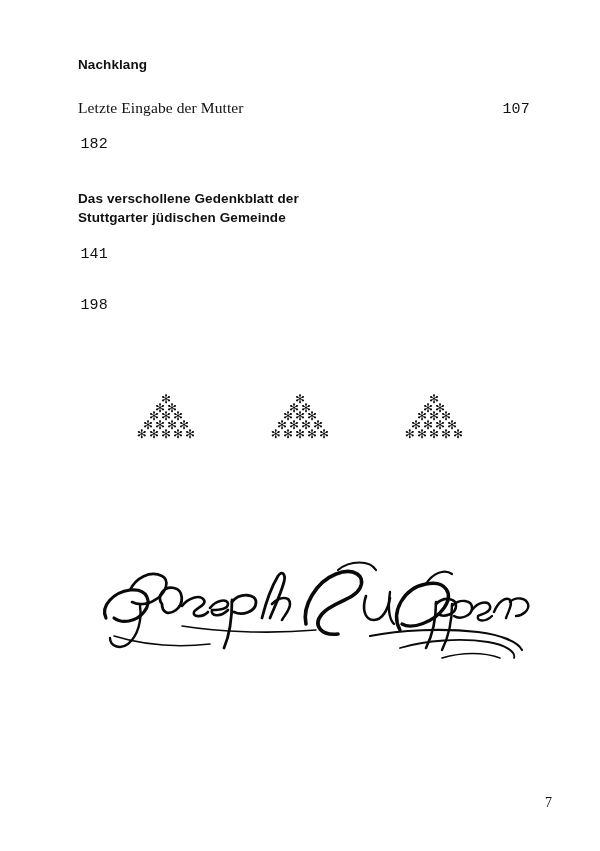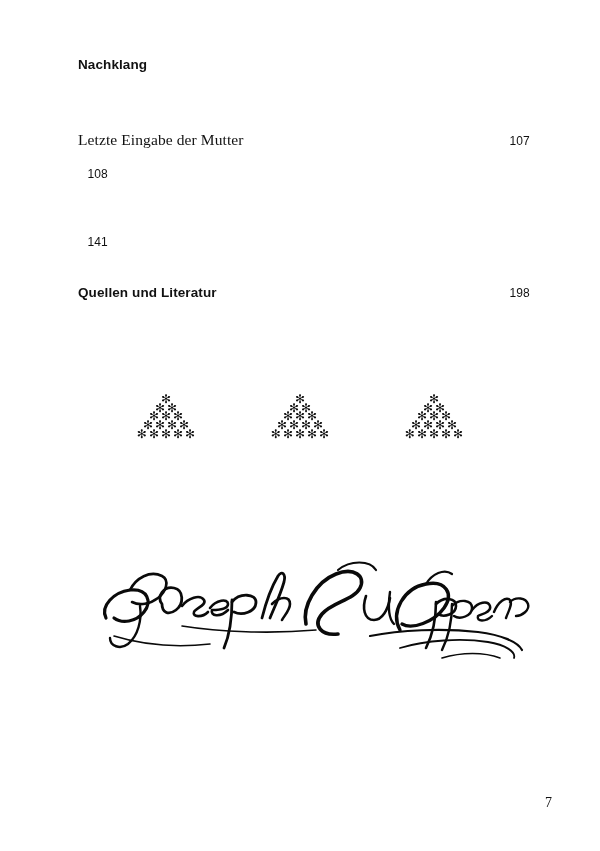--- a/index.html
+++ b/index.html
@@ -34,40 +34,39 @@
   .toc-row {
     display: flex;
     align-items: baseline;
     justify-content: space-between;
     width: 100%;
   }
   .toc-label {
     white-space: pre-line;
   }
   .toc-page {
-    font-family: Liberation Sans, sans-serif;
-    font-size: 12px;
+    font-family: Liberation Mono, monospace;
+    font-size: 15px;
     letter-spacing: 0.2px;
     flex: 0 0 auto;
     text-align: right;
     min-width: 30px;
   }
 
   .heading {
     font-family: "Liberation Sans", sans-serif;
     font-weight: bold;
     font-size: 13.5px;
     letter-spacing: 0.1px;
     line-height: 1.45;
   }
   .entry {
     font-family: "Liberation Serif", serif;
     font-size: 15.5px;
     letter-spacing: 0.1px;
-    margin-top: 32px;
   }
   .entry.indent {
     padding-left: 26px;
   }
 
   .sp-1 { height: 24px; }
   .sp-2 { height: 18px; }
   .sp-3 { height: 36px; }
   .sp-4 { height: 34px; }
 
@@ -135,36 +134,40 @@
     <div class="sp-1"></div>
 
     <div class="toc-row">
       <div class="entry toc-label">Letzte Eingabe der Mutter</div>
       <div class="toc-page">107</div>
     </div>
 
     <div class="sp-2"></div>
 
     <div class="toc-row">
-      <div class="toc-page">108</div>
+      <div class="toc-page">182</div>
     </div>
 
     <div class="sp-3"></div>
 
+    <div class="toc-row">
+      <div class="heading toc-label">Das verschollene Gedenkblatt der
+Stuttgarter jüdischen Gemeinde</div>
+      <div class="toc-page"></div>
+    </div>
 
     <div class="sp-2"></div>
 
     <div class="toc-row">
       <div class="toc-page">141</div>
     </div>
 
     <div class="sp-4"></div>
 
     <div class="toc-row">
-      <div class="heading toc-label">Quellen und Literatur</div>
       <div class="toc-page">198</div>
     </div>
 
   </div>
 
   <div class="ornaments">
     <div class="ornament">
         <div class="orn-row">
           <span class="star">✻</span>
         </div>

